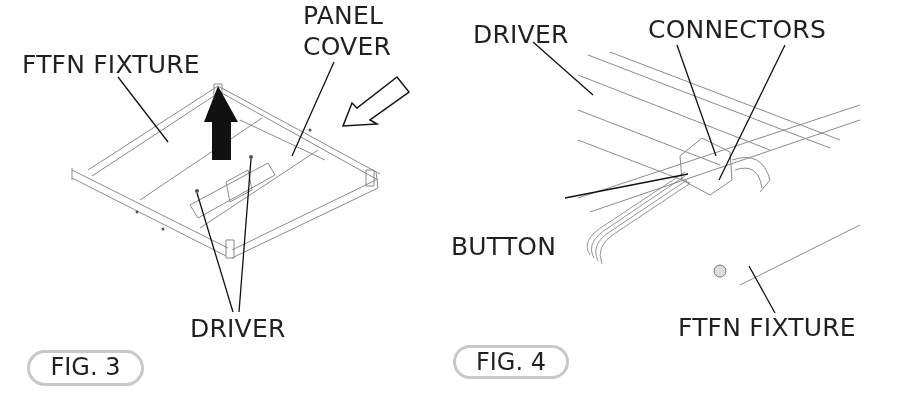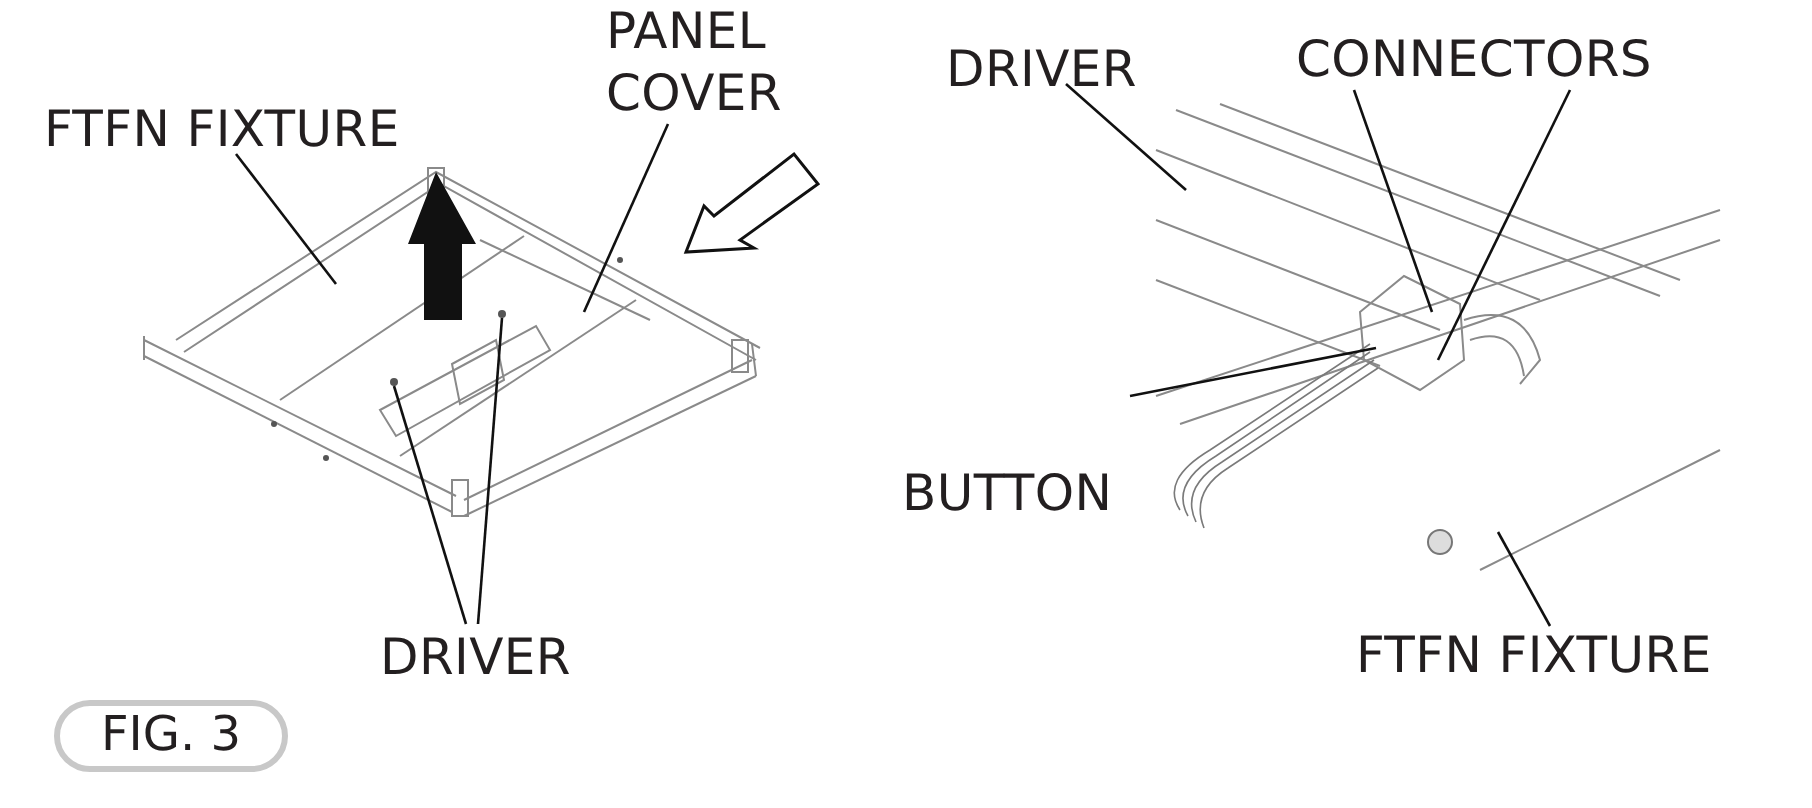--- a/index.html
+++ b/index.html
@@ -100,13 +100,14 @@
       <line x1="345" y1="45" x2="279" y2="180"></line>
       <line x1="125" y1="198" x2="248" y2="174"></line>
       <line x1="309" y1="266" x2="335" y2="313"></line>
     </g>
   </svg>
 
   <div class="label" style="left:33px; top:22px;">DRIVER</div>
   <div class="label" style="left:208px; top:17px;">CONNECTORS</div>
   <div class="label" style="left:11px; top:198px;margin-top:36px;">BUTTON</div>
   <div class="label" style="left:238px; top:315px;">FTFN FIXTURE</div>
+  <div class="figtag" style="left:13px; top:345px; width:116px; height:34px;">FIG. 4</div>
 </div>
 
 </body></html>

